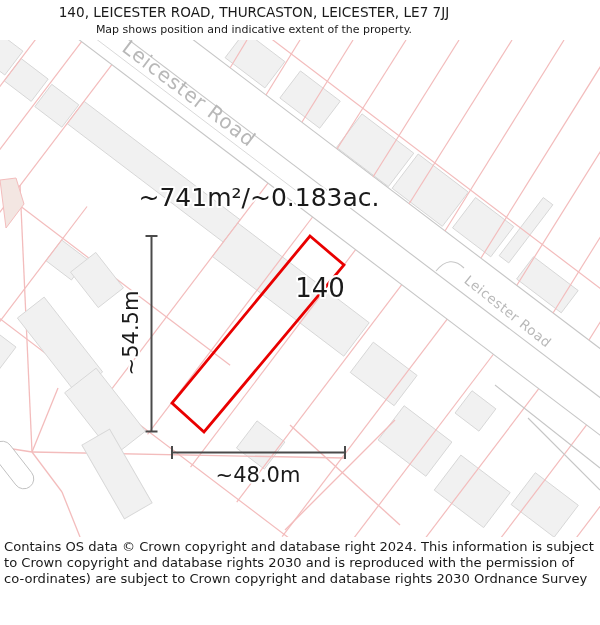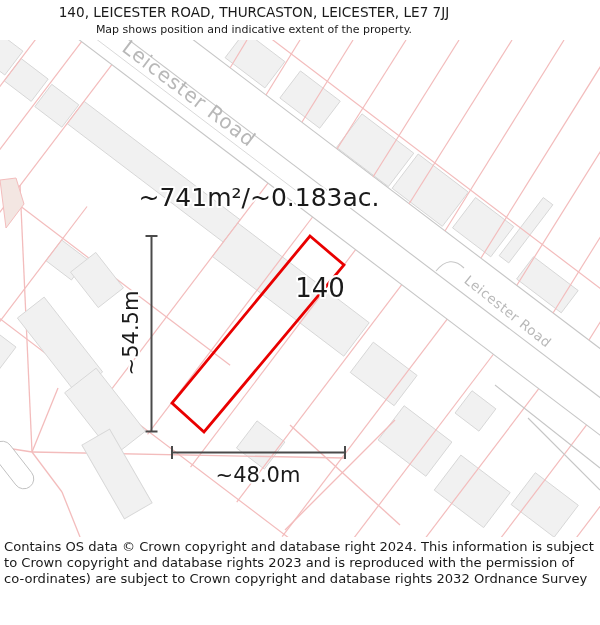--- a/index.html
+++ b/index.html
@@ -150,15 +150,15 @@
     <line x1="172" y1="452.5" x2="345" y2="452.5"></line>
     <line x1="172" y1="446" x2="172" y2="459"></line>
     <line x1="345" y1="446" x2="345" y2="459"></line>
   </g>
   <text class="halo" x="258" y="482" text-anchor="middle" font-size="21" fill="var(--ink)">~48.0m</text>
 </svg>
 </div>
 
 <div class="ftr">
   <div>Contains OS data © Crown copyright and database right 2024. This information is subject</div>
-  <div>to Crown copyright and database rights 2023 and is reproduced with the permission of</div>
-  <div>co-ordinates) are subject to Crown copyright and database rights 2032 Ordnance Survey</div>
+  <div>to Crown copyright and database rights 2030 and is reproduced with the permission of</div>
+  <div>co-ordinates) are subject to Crown copyright and database rights 2030 Ordnance Survey</div>
 </div>
 
 </body></html>

